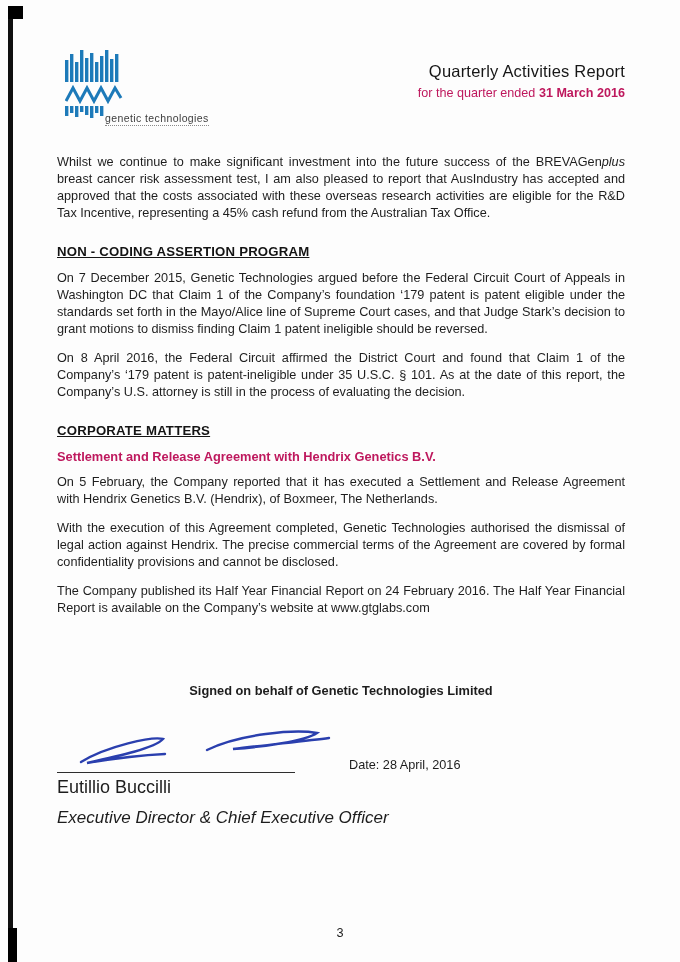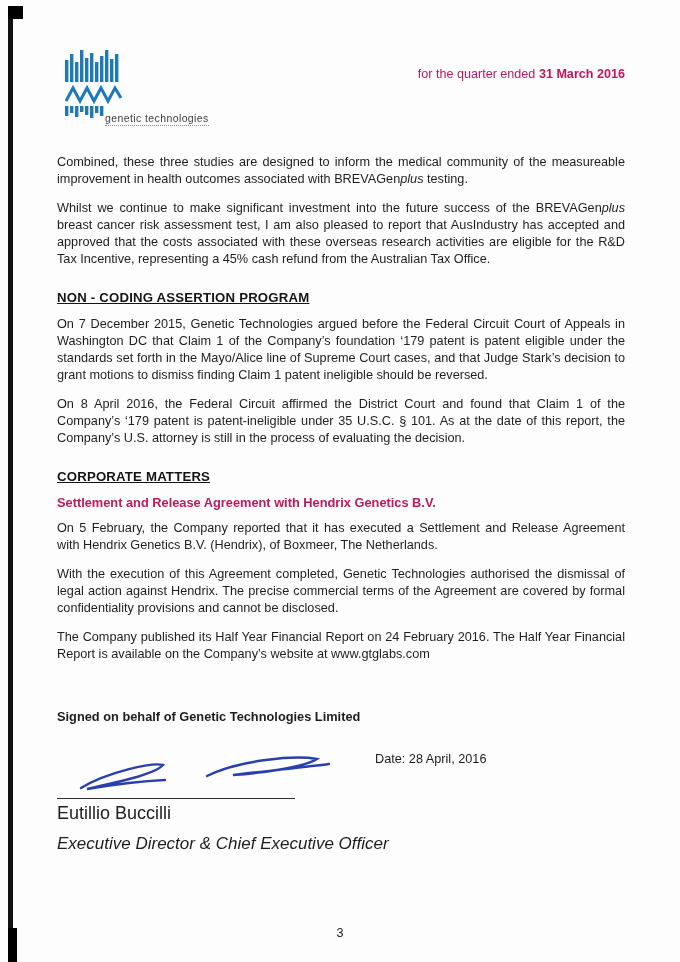--- a/index.html
+++ b/index.html
@@ -45,23 +45,23 @@
     font-size: 13.2px; font-weight: bold; color: #141414;
     margin: 22px 0 11px 0; letter-spacing: 0.2px; text-decoration: underline;
   }
   h3.sub-heading {
     font-size: 12.8px; font-weight: bold; color: #be185d;
     margin: 20px 0 10px 0;
   }
   em { font-style: italic; }
 
   
-  .signed-line { font-size: 12.8px; font-weight: bold; margin-top: 46px; }
+  .signed-line { font-size: 12.8px; font-weight: bold; margin-top: 66px; text-align: center; }
   .sig-area { margin-top: 28px; }
-  .sig-row { display: flex; align-items: flex-start; gap: 26px; }
+  .sig-row { display: flex; align-items: flex-end; }
   .sig-left { width: 240px; }
   .sig-ink { display: block; margin-left: 10px; }
   .sig-rule { border-bottom: 1.2px solid #2e2e2e; width: 238px; }
   .sig-date { font-size: 12.7px; margin-left: 52px; padding-bottom: 1px; }
   .sig-name { font-size: 18px; margin-top: 4px; }
   .sig-title { font-size: 17px; font-style: italic; margin-top: 10px; }
 
   .page-number {
     position: absolute; bottom: 22px; left: 0; width: 100%;
     text-align: center; font-size: 12.7px; color: #222;
@@ -102,29 +102,29 @@
             <rect x="15" y="56" width="3.4" height="6"></rect>
             <rect x="20" y="56" width="3.4" height="9"></rect>
             <rect x="25" y="56" width="3.4" height="12"></rect>
             <rect x="30" y="56" width="3.4" height="7"></rect>
             <rect x="35" y="56" width="3.4" height="10"></rect>
           </g>
         </svg>
         <span class="logo-caption">genetic technologies</span>
       </div>
       <div class="title-block">
+        <div class="doc-title">Quarterly Activities Report</div>
         <div class="doc-subtitle">
           <span>for the quarter ended </span><strong>31 March 2016</strong>
         </div>
       </div>
     </header>
 
     <div class="body-text">
 
-      <p class="para"><span>Combined, these three studies are designed to inform the medical community of the measureable improvement in health outcomes associated with BREVAGen</span><em>plus</em><span> testing.</span></p>
 
       <p class="para"><span>Whilst we continue to make significant investment into the future success of the BREVAGen</span><em>plus</em><span> breast cancer risk assessment test, I am also pleased to report that AusIndustry has accepted and approved that the costs associated with these overseas research activities are eligible for the R&amp;D Tax Incentive, representing a 45% cash refund from the Australian Tax Office.</span></p>
 
       <h2 class="sec-heading">NON - CODING ASSERTION PROGRAM</h2>
 
       <p class="para">On 7 December 2015, Genetic Technologies argued before the Federal Circuit Court of Appeals in Washington DC that Claim 1 of the Company’s foundation ‘179 patent is patent eligible under the standards set forth in the Mayo/Alice line of Supreme Court cases, and that Judge Stark’s decision to grant motions to dismiss finding Claim 1 patent ineligible should be reversed.</p>
 
       <p class="para">On 8 April 2016, the Federal Circuit affirmed the District Court and found that Claim 1 of the Company’s ‘179 patent is patent-ineligible under 35 U.S.C. § 101. As at the date of this report, the Company’s U.S. attorney is still in the process of evaluating the decision.</p>
 
       <h2 class="sec-heading">CORPORATE MATTERS</h2>

